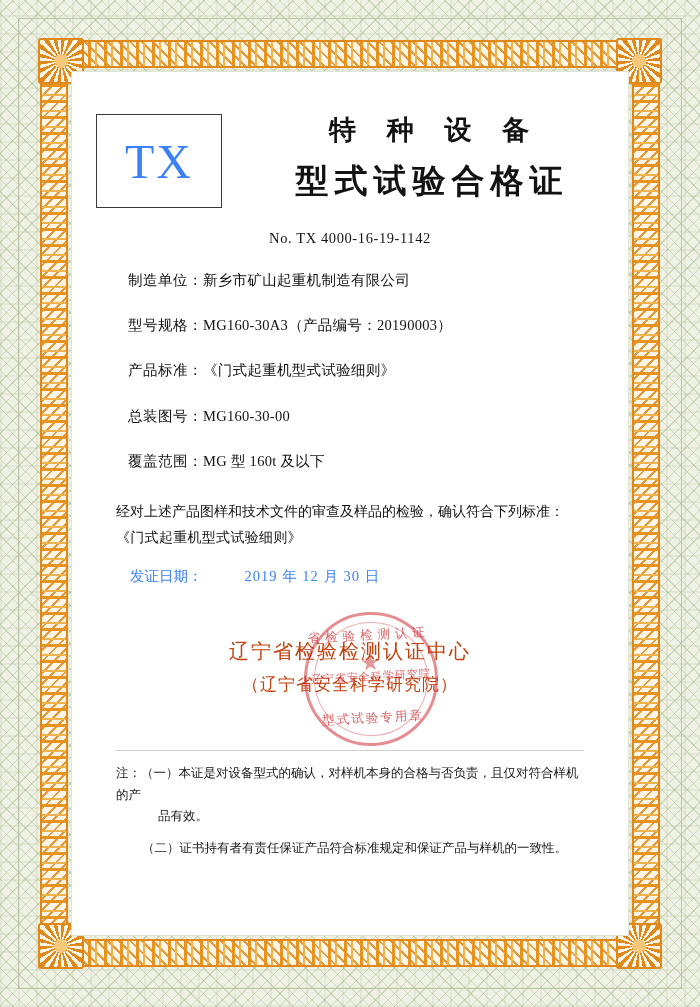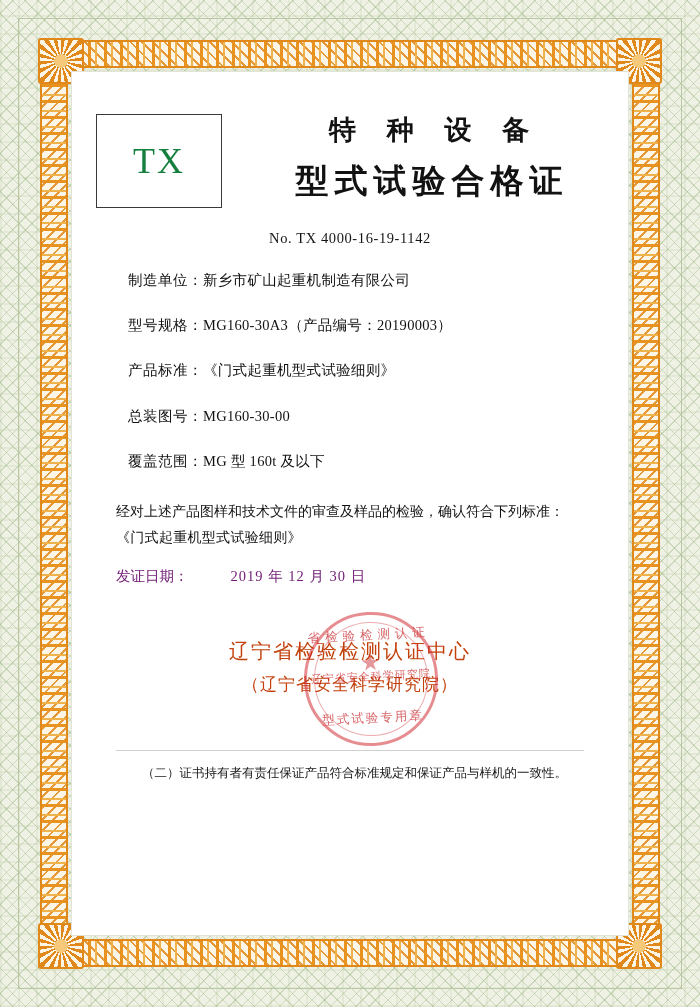--- a/index.html
+++ b/index.html
@@ -131,23 +131,23 @@
     top: 42px;
     width: 124px;
     height: 92px;
     border: 1px solid #3a3a3a;
     display: flex;
     align-items: center;
     justify-content: center;
   }
   .tx-box .tx-text {
     font-family: "Liberation Serif", "DejaVu Serif", serif;
-    font-size: 36px;
+    font-size: 48px;
     letter-spacing: 2px;
-    color: #15803d;
+    color: #3b82f6;
   }
   .title-wrap {
     position: absolute;
     left: 172px;
     top: 38px;
     width: 370px;
     text-align: center;
     color: #121212;
   }
   .title-1 {
@@ -196,24 +196,24 @@
   .statement {
     padding: 0 42px 0 44px;
     margin-top: 26px;
     font-size: 14px;
     line-height: 1.85;
     color: #121212;
   }
   .statement .ln2 { letter-spacing: 0.3px; }
 
   .issue-date {
-    padding: 0 42px 0 44px;
+    padding: 0 42px 0 58px;
     margin-top: 16px;
     font-size: 14.5px;
-    color: #701a75;
+    color: #3b82f6;
   }
   .issue-date .dval { margin-left: 42px; letter-spacing: 1px; }
 
   
   .issuer-block {
     position: relative;
     margin-top: 26px;
     height: 128px;
   }
   .issuer-lines {
@@ -371,18 +371,22 @@
         <div class="seal-star">★</div>
         <div class="seal-mid">辽宁省安全科学研究院</div>
         <div class="seal-bottom">型式试验专用章</div>
       </div>
     </div>
 
     <div class="divider"></div>
 
     <div class="notes">
       <div class="note-item">
+        <span>注：（一）</span><span>本证是对设备型式的确认，对样机本身的合格与否负责，且仅对符合样机的产</span>
+        <span class="note-indent">品有效。</span>
+      </div>
+      <div class="note-item">
         <span style="padding-left:26px">（二）</span><span>证书持有者有责任保证产品符合标准规定和保证产品与样机的一致性。</span>
       </div>
     </div>
 
   </div>
 </div>
 
 </body></html>

